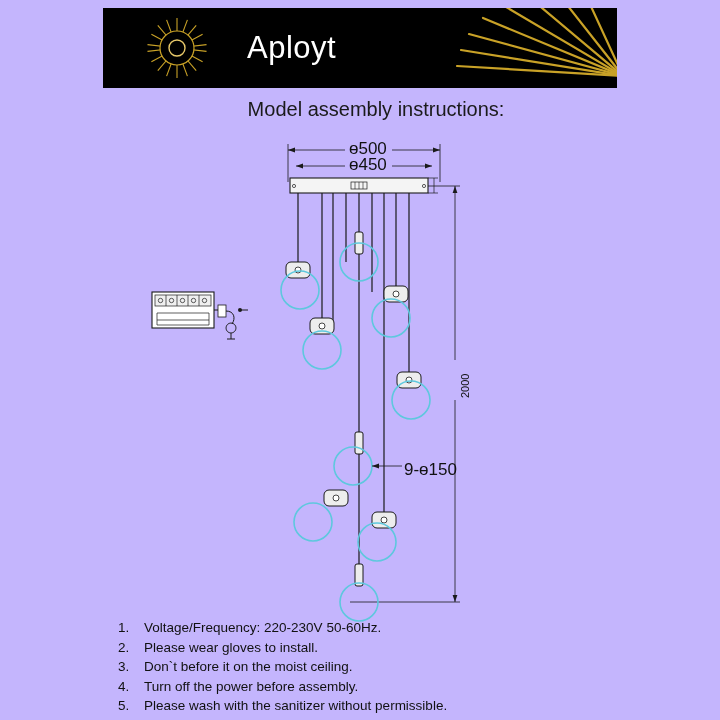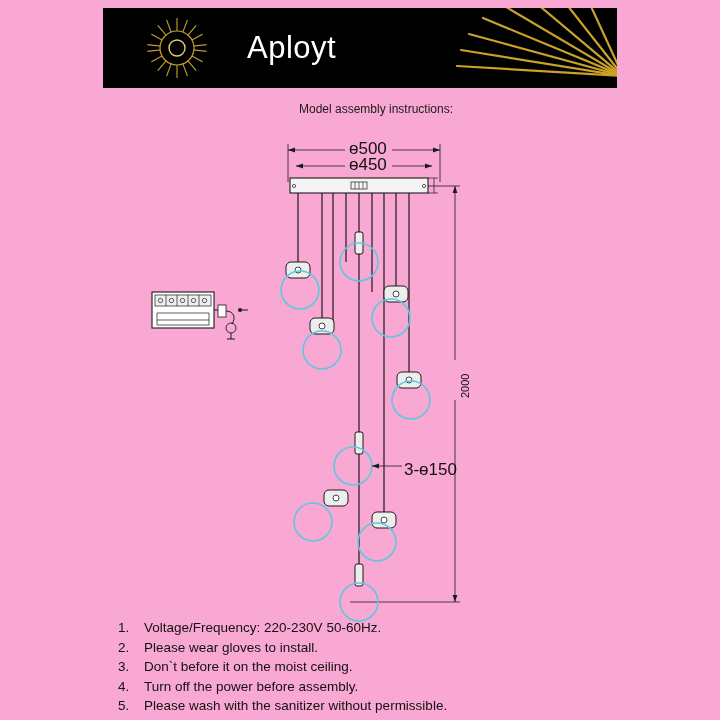--- a/index.html
+++ b/index.html
@@ -7,21 +7,21 @@
     padding: 0;
     background: #ffffff;
   }
   body {
     font-family: "Liberation Sans", sans-serif;
   }
   #page {
     position: relative;
     width: 720px;
     height: 720px;
-    background: #f9a8d4;
+    background: #c4b5fd;
     overflow: hidden;
   }
 
   
   .banner {
     position: absolute;
     left: 103px;
     top: 8px;
     width: 514px;
     height: 80px;
@@ -60,21 +60,21 @@
 
   
   .title-block {
     position: absolute;
     left: 0;
     top: 98px;
     width: 720px;
     text-align: center;
   }
   .title-main {
-    font-size: 12px;
+    font-size: 20px;
     color: #1a1a1a;
     line-height: 22px;
     margin-left: 32px;
   }
   .title-model {
     font-size: 15px;
     color: #1a1a1a;
     line-height: 20px;
   }
 
@@ -323,21 +323,21 @@
         <line x1="240" y1="310" x2="248" y2="310"></line>
         <circle cx="240" cy="310" r="2" fill="#1a1a1a" stroke="none"></circle>
       </g>
     </g>
 
   </svg>
 
   <div class="dim-label" style="left:349px; top:139px;">ө500</div>
   <div class="dim-label" style="left:349px; top:155px;">ө450</div>
   <div class="dim-vertical" style="left:459px; top:398px;">2000</div>
-  <div class="dim-label" style="left:404px; top:460px;">3-ө150</div>
+  <div class="dim-label" style="left:404px; top:460px;">9-ө150</div>
 
   <div class="notes">
     <div class="note-row">
       <div class="note-num">1.</div>
       <div class="note-text">Voltage/Frequency: 220-230V 50-60Hz.</div>
     </div>
     <div class="note-row">
       <div class="note-num">2.</div>
       <div class="note-text">Please wear gloves to install.</div>
     </div>

